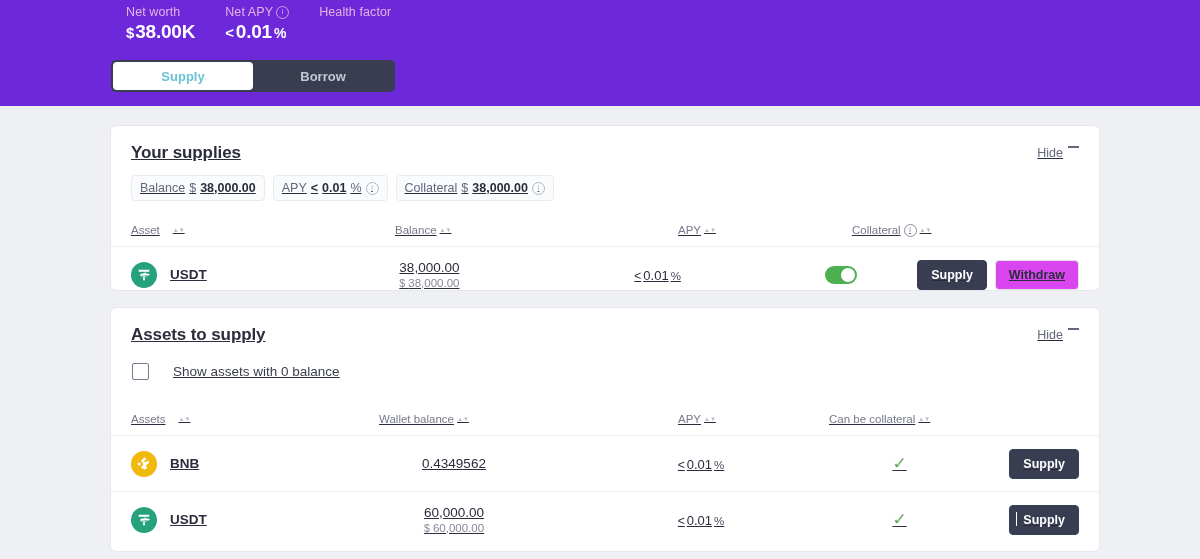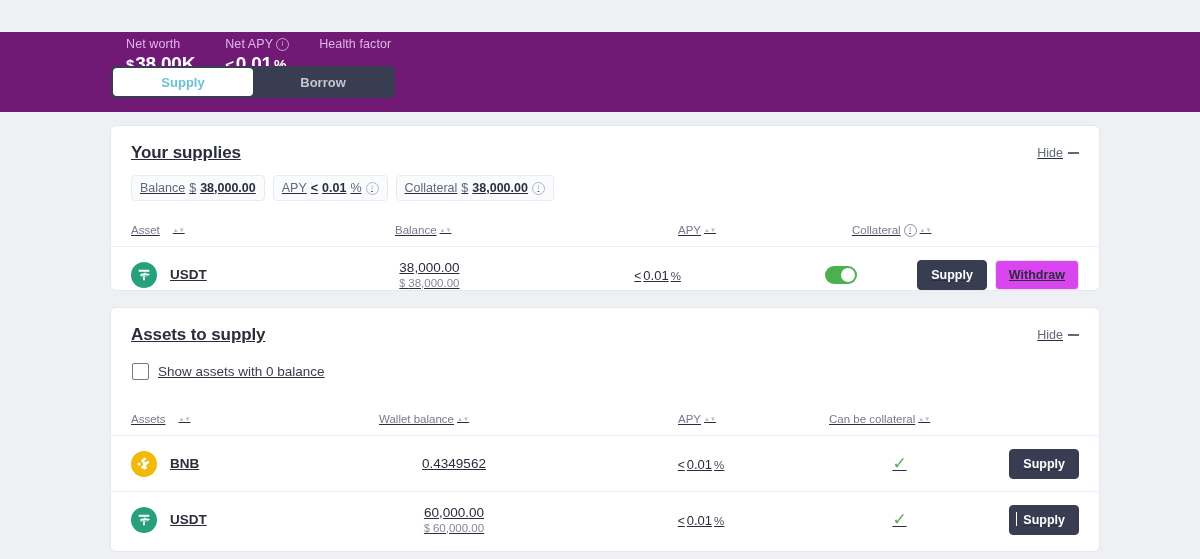--- a/index.html
+++ b/index.html
@@ -5,26 +5,25 @@
   html,body{margin:0;padding:0;}
   body{
     width:1200px;height:559px;
     background:#eff0f3;
     font-family:"Liberation Sans","DejaVu Sans",sans-serif;
     color:#2b2d3c;
     overflow:hidden;
   }
   
   .topbar{
-    background:#701a75;
-    height:80px;
+    background:#6d28d9;
+    height:106px;
     position:relative;
     box-sizing:border-box;
     padding:0;
-    margin-top:32px;
   }
   .metrics{
     display:flex;
     align-items:flex-start;
     padding:4px 0 0 126px;
     gap:0;
   }
   .metric{margin-right:30px;}
   .metric-label{
     font-size:12.5px;
@@ -110,21 +109,21 @@
   #card-assets{top:307px;height:245px;}
   .card-head{
     display:flex;align-items:center;justify-content:space-between;
     padding:17px 20px 0 20px;
   }
   .card-title{
     font-size:17px;font-weight:700;color:#2b2d3c;letter-spacing:-.1px;
   }
   .hide-btn{
     font-size:12.5px;color:#62677b;
-    display:flex;align-items:center;gap:5px;
+    display:flex;gap:5px;
     cursor:pointer;
   }
   .dash{display:inline-block;width:11px;height:1.5px;background:#62677b;}
   .chips{display:flex;gap:8px;padding:12px 0 0 20px;}
   .chip{
     border:1px solid #e9eaef;
     background:#fafbfc;
     border-radius:4px;
     padding:4px 8px;
     font-size:12.5px;
@@ -197,21 +196,21 @@
     line-height:15px;
     box-sizing:border-box;
   }
   .btn-primary{background:#383d51;color:#fff;border:1px solid #383d51;}
   .btn-outline{background:#d946ef;color:#2b2d3c;border:1px solid #e3e4ea;}
   .btn-caret{position:relative;}
   .btn-caret::before{
     content:"";position:absolute;left:6px;top:6px;width:1px;height:14px;background:#fff;
   }
   
-  .cbrow{display:flex;align-items:center;gap:9px;padding:18px 0 0 21px;}
+  .cbrow{display:flex;align-items:center;gap:24px;padding:18px 0 0 21px;}
   .cbox{width:17px;height:17px;border:1.6px solid #76798a;border-radius:2px;background:#fff;cursor:pointer;box-sizing:border-box;}
   .cblabel{font-size:13.5px;color:#3a3d4e;}
 </style>
 </head>
 <body>
 
 <div class="topbar">
   <div class="metrics">
 
     <div class="metric">

